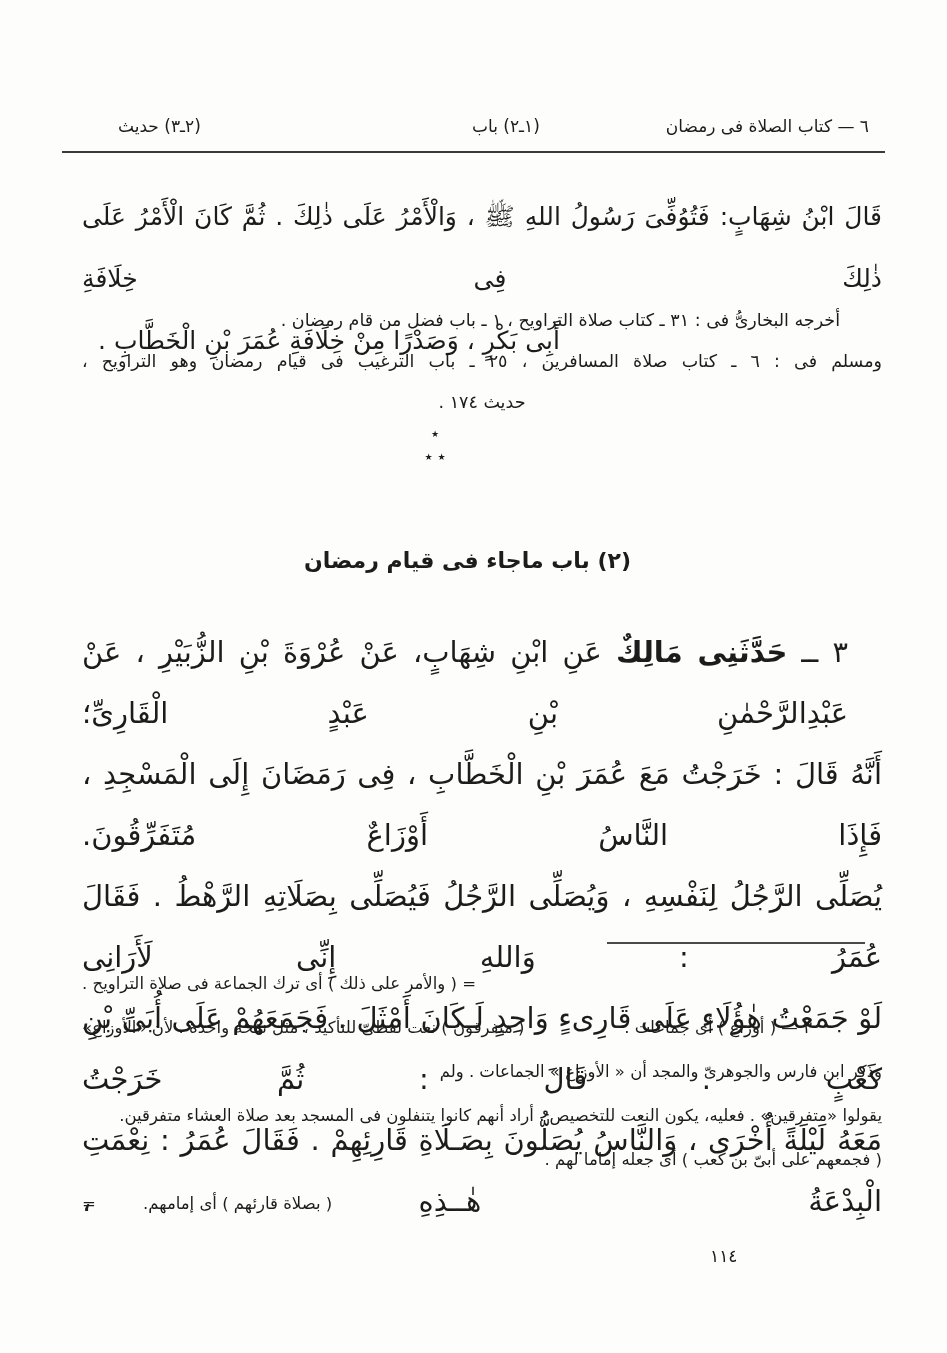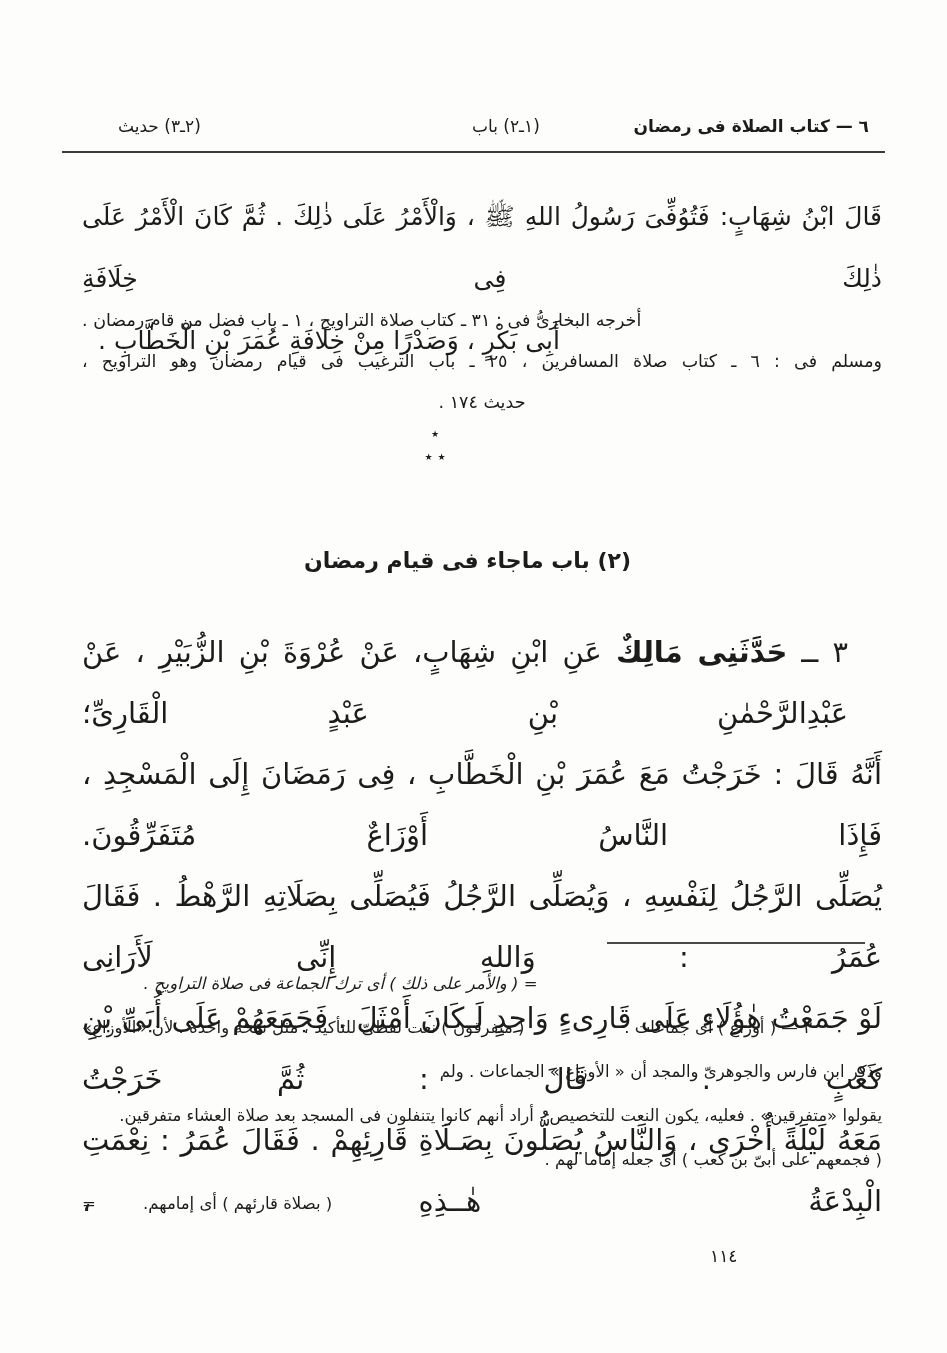--- a/index.html
+++ b/index.html
@@ -11,37 +11,37 @@
     overflow:hidden;
   }
   .page{
     position:relative;
     width:947px;height:1353px;
     background:#fdfdfb;
     direction:rtl;
   }
   
   .header{position:absolute;top:116px;left:0;right:0;height:28px;font-size:17px;}
-  .header .h-right{position:absolute;right:78px;top:0;font-weight:bold;}
+  .header .h-right{position:absolute;right:78px;top:0;}
   .header .h-center{position:absolute;left:448px;top:0;margin-left:24px;}
   .header .h-left{position:absolute;left:118px;top:0;}
   .header-rule{
     position:absolute;top:151px;left:62px;width:823px;height:2px;
     background:#3a3a3a;
   }
   
   .para1{position:absolute;top:186px;right:65px;width:800px;
          font-size:25px;line-height:62px;}
   .line-just{text-align:justify;text-align-last:justify;}
   .para1 .p1-l2{text-align:right;padding-right:322px;padding-left:0;
                 text-align-last:auto;white-space:nowrap;}
   
   .takhrij{position:absolute;top:300px;right:65px;width:800px;
            font-size:17.5px;line-height:41px;}
-  .takhrij .t-l1{text-align:left;padding-right:42px;}
+  .takhrij .t-l1{text-align:right;padding-right:42px;}
   .takhrij .t-l2{text-align:justify;text-align-last:justify;}
   .takhrij .t-l3{text-align:center;}
   
   .stars{position:absolute;top:423px;left:393px;width:84px;
          text-align:center;font-size:15px;line-height:23px;direction:ltr;}
   
   .section-heading{
     position:absolute;top:548px;left:0;right:12px;
     text-align:center;font-size:22px;font-weight:bold;
   }
@@ -51,21 +51,21 @@
   .hadith .h-l1{padding-right:34px;}
   .bold{font-weight:bold;}
   
   .fn-rule{
     position:absolute;top:942px;right:82px;width:258px;height:2px;
     background:#4a4a4a;
   }
   .footnotes{position:absolute;top:962px;right:65px;width:800px;
              font-size:16.5px;line-height:44px;}
   .fn-line{white-space:nowrap;}
-  .fn-l1{text-align:center;padding-right:283px;font-style:italic;}
+  .fn-l1{text-align:left;padding-right:283px;}
   .fn-flex{display:flex;justify-content:space-between;}
   .fn-l2{padding-right:70px;}
   .fn-l5{padding-left:25px;}
   .fn-l6{text-align:left;padding-right:172px;}
   .fn-l6 .cont-mark{display:inline-block;margin-right:42px;}
   
   .page-number{position:absolute;top:1246px;left:710px;font-size:17px;direction:rtl;}
 </style>
 </head>
 <body>

